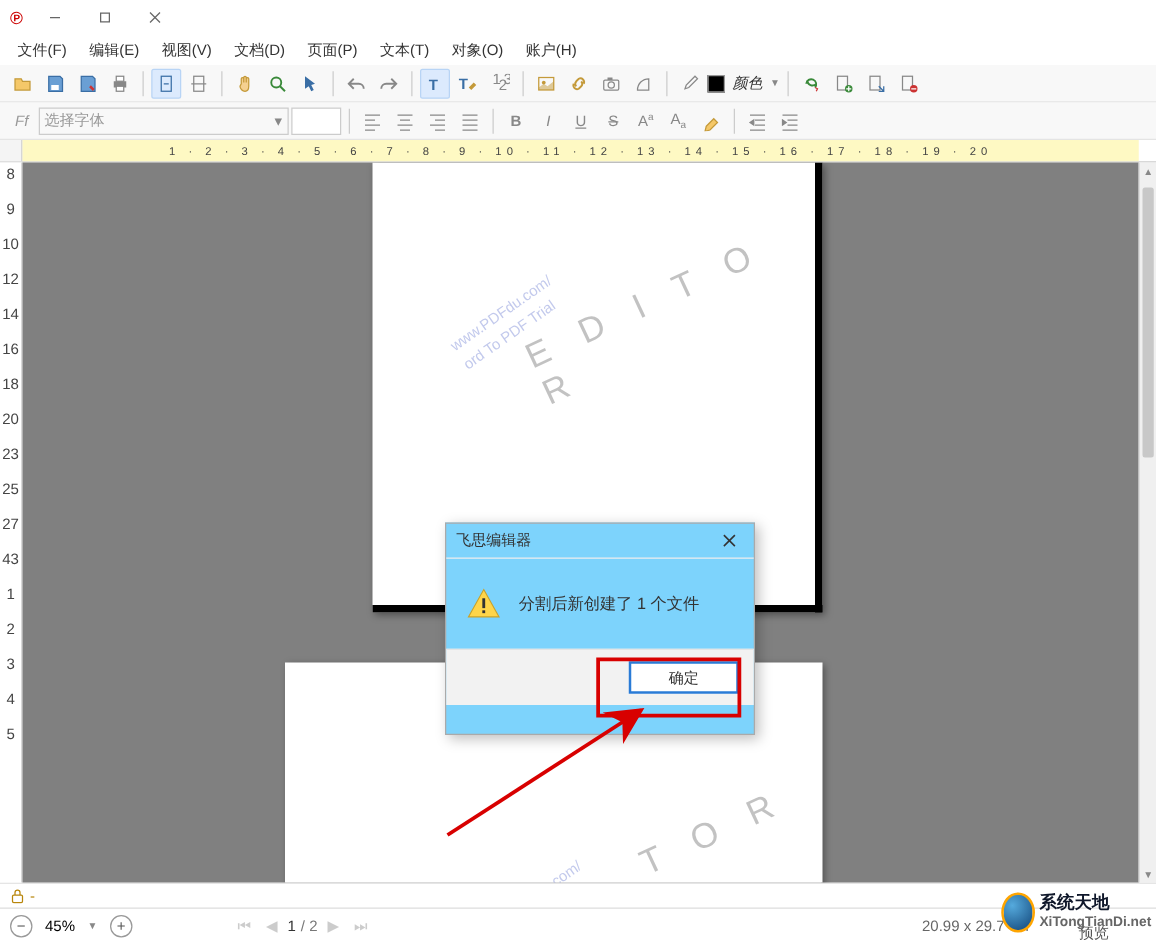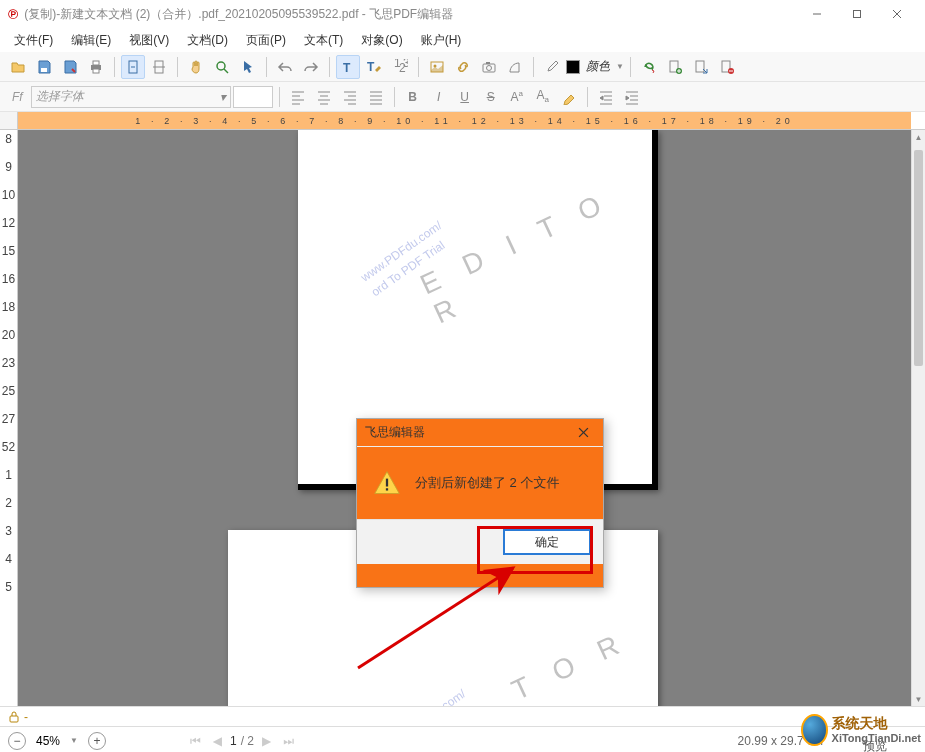--- a/index.html
+++ b/index.html
@@ -18,48 +18,48 @@
 .menuitem { padding: 2px 8px; color: #333; }
 
 
 .toolbar { height: 30px; display: flex; align-items: center; padding: 2px 6px; gap: 2px; border-bottom: 1px solid #e4e4e4; background: #f8f8f8; }
 .tbtn { width: 24px; height: 24px; display: flex; align-items: center; justify-content: center; border: 1px solid transparent; border-radius: 2px; }
 .tbtn.active { background: #dceafd; border-color: #b8d4f5; }
 .tbtn svg { width: 16px; height: 16px; }
 .sep { width: 1px; height: 20px; background: #ccc; margin: 0 4px; }
 .color-label { color: #333; padding: 0 4px; font-style: italic; }
 .color-swatch { width: 14px; height: 14px; background: #000; border: 1px solid #999; }
-.font-select { width: 200px; height: 22px; border: 1px solid #ccc; padding: 0 4px; color: #999; display: flex; align-items: center; font-style: italic; }
+.font-select { width: 200px; height: 22px; border: 1px solid #ccc; padding: 0 4px; color: #999; display: flex; align-items: center; }
 .font-select .dd { margin-left: auto; color: #888; }
 .fsize { width: 40px; height: 22px; border: 1px solid #ccc; }
 
 
 .ruler-h-container { height: 18px; display: flex; background: #fff; border-bottom: 1px solid #ccc; }
 .ruler-corner { width: 18px; background: #f4f4f4; border-right: 1px solid #ccc; }
-.ruler-h { flex: 1; background: #fdba74; position: relative; font-size: 9px; display:flex; align-items:center; justify-content:center; color:#444; letter-spacing:4px; overflow:hidden;}
+.ruler-h { flex: 1; background: #fef9c3; position: relative; font-size: 9px; display:flex; align-items:center; justify-content:center; color:#444; letter-spacing:4px; overflow:hidden;}
 .ruler-spacer { width: 14px; }
 
 
 .workspace { display: flex; height: 576px; }
 .ruler-v { width: 18px; background: #fff; border-right: 1px solid #ccc; position: relative; font-size:9px; color:#444; display:flex; flex-direction:column; align-items:center; padding-top:2px; gap:14px; overflow:hidden;}
 .canvas { flex: 1; background: #808080; position: relative; overflow: hidden; }
 .scrollbar-v { width: 14px; background: #f0f0f0; border-left: 1px solid #ddd; position: relative; }
 .scrollbar-v .thumb { position: absolute; top: 20px; bottom: 340px; left: 2px; right: 2px; background: #c8c8c8; border-radius: 2px; }
 .scrollbar-v .arrow-up, .scrollbar-v .arrow-down { position:absolute; left:0; right:0; height:14px; display:flex; align-items:center; justify-content:center; color:#888; font-size:8px;}
 .scrollbar-v .arrow-up{top:0;} .scrollbar-v .arrow-down{bottom:0;}
 
 
 .page { position: absolute; background: #fff; box-shadow: 2px 2px 6px rgba(0,0,0,.4); }
 .page1 { left: 280px; top: 0; width: 360px; height: 360px; border-right:6px solid #000; border-bottom:6px solid #000; }
 .page2 { left: 210px; top: 400px; width: 430px; height: 300px; }
 .watermark { position: absolute; color: rgba(80,100,200,.35); transform: rotate(-35deg); font-size: 16px; line-height:1.1; }
 .watermark2 { position: absolute; color: rgba(80,80,80,.35); transform: rotate(-25deg); font-size: 28px; letter-spacing: 10px; }
 
 
-.dialog { position: absolute; left: 338px; top: 288px; width: 248px; height: 170px; background: #f97316; border: 1px solid #aaa; box-shadow: 3px 3px 10px rgba(0,0,0,.25); }
+.dialog { position: absolute; left: 338px; top: 288px; width: 248px; height: 170px; background: #7dd3fc; border: 1px solid #aaa; box-shadow: 3px 3px 10px rgba(0,0,0,.25); }
 .dialog-title { height: 28px; display: flex; align-items: center; padding: 0 8px; border-bottom: 1px solid #eee; }
 .dialog-title .t { flex: 1; color: #333; }
 .dialog-close { width: 24px; height: 24px; display: flex; align-items: center; justify-content: center; color: #333; }
 .dialog-body { padding: 22px 16px; display: flex; align-items: center; gap: 14px; }
 .warn-icon { width: 28px; height: 28px; }
 .dialog-msg { color: #333; font-size: 13px; }
 .dialog-footer { height: 45px; background: #f2f2f2; border-top: 1px solid #e4e4e4; display: flex; align-items: center; justify-content: flex-end; padding: 0 12px; }
 .ok-btn { width: 88px; height: 26px; background: #fff; border: 2px solid #2a7bd6; color: #333; display: flex; align-items: center; justify-content: center; position: relative; }
 .ok-highlight { position: absolute; border: 3px solid #d80000; left: 459px; top: 396px; width: 116px; height: 48px; pointer-events: none; }
 
@@ -76,29 +76,28 @@
 .page-nav { display: flex; align-items: center; gap: 4px; color: #777; }
 .page-nav .arrow { color: #ccc; padding: 0 4px; }
 .page-nav .curpage { color: #333; }
 .status-dims { color: #666; margin-left: auto; }
 .status-preview { color: #555; padding: 0 30px; margin-top: 12px; }
 
 
 .site-badge { position: absolute; right: 4px; bottom: 4px; width: 120px; height: 36px; display: flex; align-items: center; gap: 4px; }
 .site-badge .globe { width: 32px; height: 32px; border-radius: 50%; background: radial-gradient(circle at 30% 30%, #5ad, #147); border:2px solid #ffa500;}
 .site-badge .txt { display:flex; flex-direction:column; line-height:1.1; }
-.site-badge .cn { color: #a16207; font-weight: bold; font-size: 14px; }
+.site-badge .cn { color: #0f172a; font-weight: bold; font-size: 14px; font-family: Liberation Mono, monospace; }
 .site-badge .en { color: #666; font-size: 11px; font-weight: bold; }
 </style>
 </head>
 <body>
 
 <div class="titlebar">
   <span class="app-icon">℗</span>
-  <span class="title">(复制)-新建文本文档 (2)（合并）.pdf_20210205095539522.pdf - 飞思PDF编辑器</span>
   <div class="win-controls">
     <div class="win-btn">
         <svg viewBox="0 0 10 10">
           <line x1="1" y1="5" x2="9" y2="5" stroke="#666" stroke-width="1"></line>
         </svg>
       </div>
     <div class="win-btn">
         <svg viewBox="0 0 10 10">
           <rect x="1.5" y="1.5" width="7" height="7" fill="none" stroke="#666" stroke-width="1"></rect>
         </svg>
@@ -341,28 +340,28 @@
   <div class="ruler-h">1 · 2 · 3 · 4 · 5 · 6 · 7 · 8 · 9 · 10 · 11 · 12 · 13 · 14 · 15 · 16 · 17 · 18 · 19 · 20</div>
   <div class="ruler-spacer"></div>
 </div>
 
 <div class="workspace">
   <div class="ruler-v">
     <span>8</span>
     <span>9</span>
     <span>10</span>
     <span>12</span>
-    <span>15</span>
+    <span>14</span>
     <span>16</span>
     <span>18</span>
     <span>20</span>
     <span>23</span>
     <span>25</span>
     <span>27</span>
-    <span>52</span>
+    <span>43</span>
     <span>1</span>
     <span>2</span>
     <span>3</span>
     <span>4</span>
     <span>5</span>
   </div>
   <div class="canvas">
     <div class="page page1">
       <div class="watermark" style="left:60px;top:110px;">
         <span>www.PDFdu.com/</span><br><span>ord To PDF Trial</span>
@@ -385,21 +384,21 @@
               <line x1="9" y1="1" x2="1" y2="9" stroke="#333" stroke-width="1.2"></line>
             </svg>
         </div>
       </div>
       <div class="dialog-body">
         <svg class="warn-icon" viewBox="0 0 32 32">
           <path d="M16 3L30 28H2z" fill="#ffd54a" stroke="#c9a22a" stroke-width="1"></path>
           <rect x="14.7" y="11" width="2.6" height="9" fill="#333"></rect>
           <rect x="14.7" y="22" width="2.6" height="2.6" fill="#333"></rect>
         </svg>
-        <span class="dialog-msg">分割后新创建了 2 个文件</span>
+        <span class="dialog-msg">分割后新创建了 1 个文件</span>
       </div>
       <div class="dialog-footer">
         <div class="ok-btn">
           <span>确定</span>
         </div>
       </div>
     </div>
 
     <div class="ok-highlight"></div>
 

